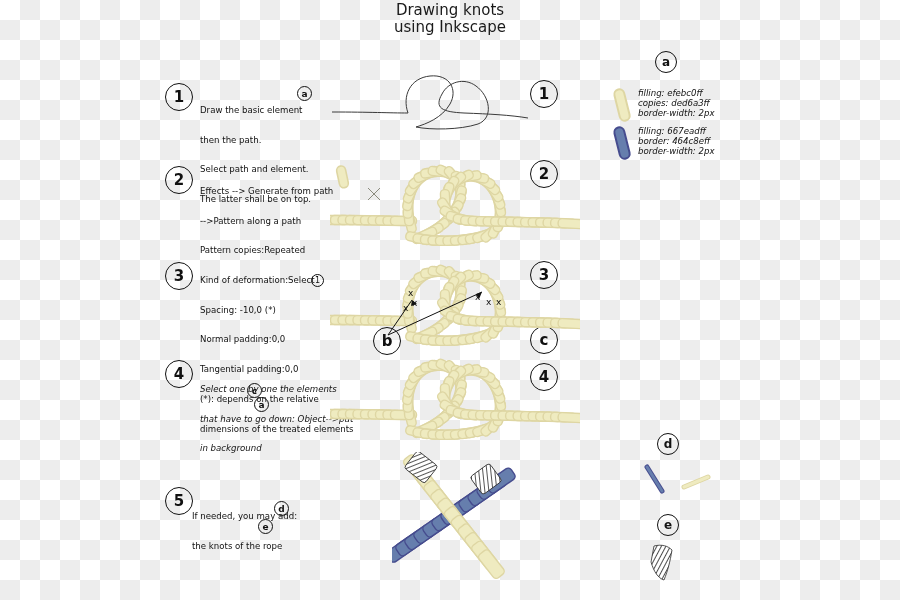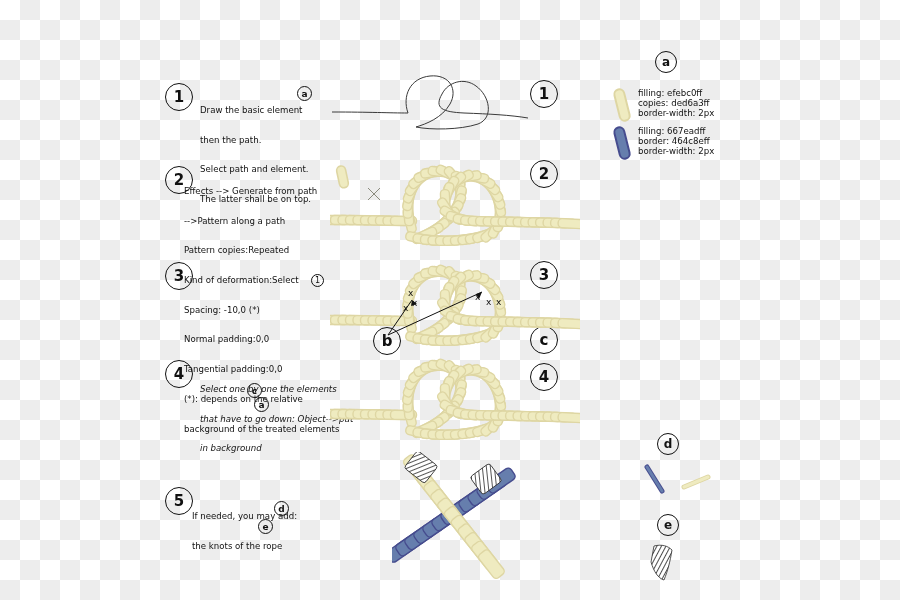--- a/index.html
+++ b/index.html
@@ -48,35 +48,39 @@
   }
 
   
   .instr{
     font-size:8.6px;line-height:9.9px;color:#111;white-space:pre-wrap;
   }
   .instr .ln{display:block;}
 
   
   .legend-text{font-size:8.6px;line-height:10px;color:#111;}
-  .legend-text .ln{display:block;}
+  .legend-text .ln{display:block;font-style:italic;}
   .swatch{
     width:12px;height:34px;border-radius:6px;box-sizing:border-box;
     transform:rotate(-14deg);
   }
   .sw-tan{background:#efebc0;border:2px solid #ded6a3;}
   .sw-blue{background:#667ead;border:2px solid #464c8e;}
 
   .xmark{font-size:9px;color:#111;font-family:"DejaVu Sans",sans-serif;}
 </style>
 </head>
 <body>
 
 <div class="stage">
 
+  <div class="abs" id="title">
+    <span class="ln">Drawing knots</span>
+    <span class="ln">using Inkscape</span>
+  </div>
 
   <div class="abs" style="left:655px;top:51px;">
     <div class="badge-md">a</div>
   </div>
 
   <div class="abs" style="left:616px;top:88px;">
     <div class="swatch sw-tan"></div>
   </div>
   <div class="abs legend-text" style="left:638px;top:88px;">
     <span class="ln">filling: efebc0ff</span>
@@ -111,30 +115,30 @@
 
   <svg class="abs" style="left:330px;top:72px;" width="200" height="62" viewBox="0 0 200 62">
     <path d="M2,40 C40,40 60,41 78,41 C72,24 80,6 100,4 C120,2 128,18 120,32
              C112,46 96,52 86,55 C100,58 130,58 148,52 C164,46 160,24 146,14
              C134,5 118,10 112,22 C104,36 112,40 134,41 C160,42 180,43 198,46" fill="none" stroke="#3a3a3a" stroke-width="1"></path>
   </svg>
 
   <div class="abs" style="left:165px;top:166px;">
     <div class="badge-lg">2</div>
   </div>
-  <div class="abs instr" style="left:184px;top:167px;width:160px;">
+  <div class="abs instr" style="left:200px;top:167px;width:160px;">
     <span class="ln">Effects --&gt; Generate from path</span>
     <span class="ln">--&gt;Pattern along a path</span>
     <span class="ln">Pattern copies:Repeated</span>
     <span class="ln">Kind of deformation:Select</span>
     <span class="ln">Spacing: -10,0 (*)</span>
     <span class="ln">Normal padding:0,0</span>
     <span class="ln">Tangential padding:0,0</span>
     <span class="ln">(*): depends on the relative</span>
-    <span class="ln">background of the treated elements</span>
+    <span class="ln">dimensions of the treated elements</span>
   </div>
   <div class="abs" style="left:530px;top:160px;">
     <div class="badge-lg">2</div>
   </div>
 
   <svg class="abs" style="left:330px;top:158px;" width="250" height="95" viewBox="0 0 250 95">
     <g id="seg-defs"></g>
 
     <rect x="8" y="8" width="9" height="22" rx="4.5" transform="rotate(-12 12 19)" fill="#efebc0" stroke="#ded6a3" stroke-width="1.6"></rect>
 

